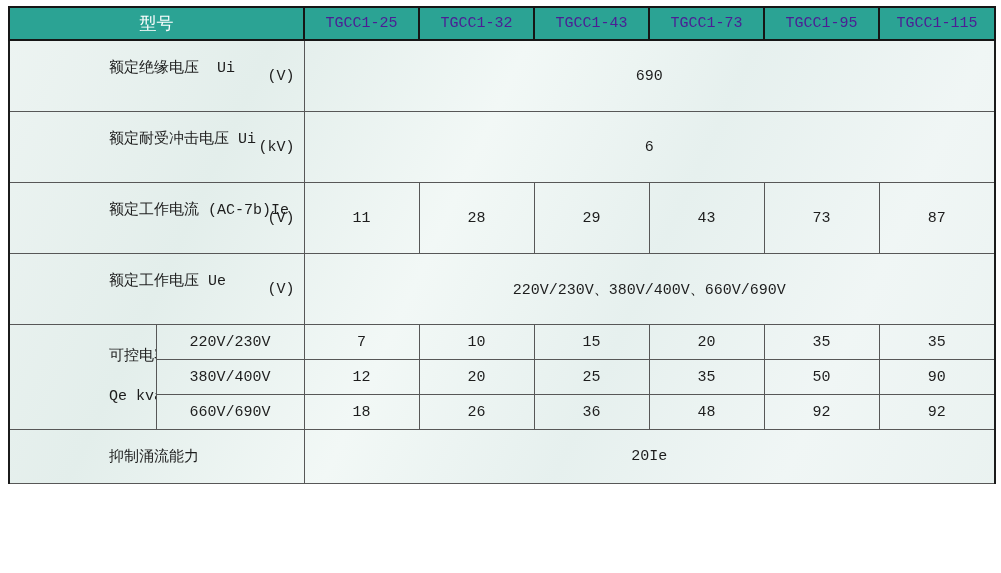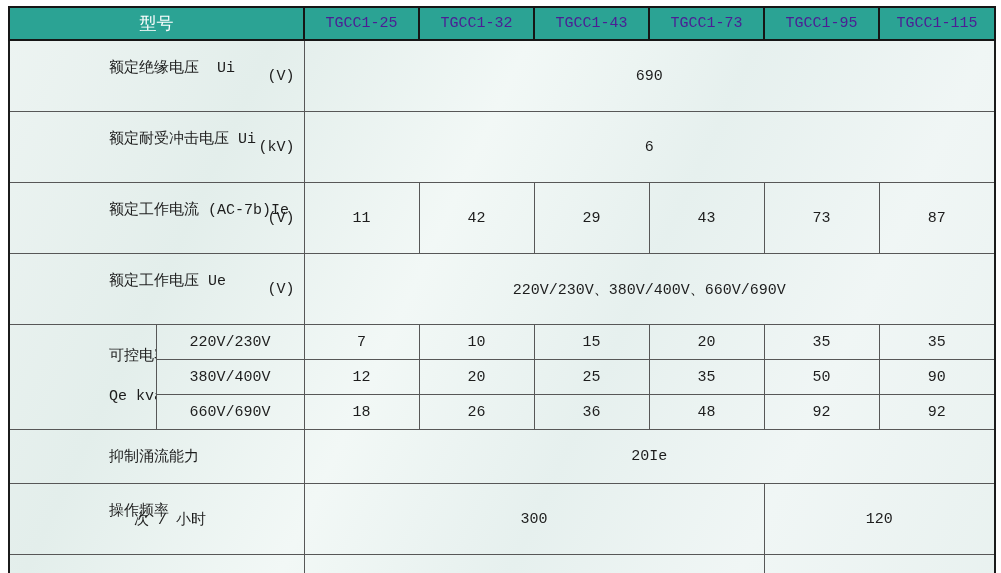--- a/index.html
+++ b/index.html
@@ -4,21 +4,21 @@
 <style>
   * { box-sizing: border-box; }
   html, body {
     margin: 0; padding: 0;
     width: 1001px; height: 573px;
     background: #ffffff;
     font-family: "Liberation Mono", "DejaVu Sans Mono", monospace;
   }
   .page {
     position: relative;
-    width: 1001px; height: 573px;
+    width: 1001px; height: 484px;
     background: #ffffff;
     overflow: hidden;
   }
   table.spec {
     position: absolute;
     left: 8px; top: 6px;
     width: 986px; height: 563px;
     border-collapse: collapse;
     table-layout: fixed;
     background:
@@ -110,21 +110,21 @@
         </td>
         <td colspan="6">6</td>
       </tr>
 
       <tr>
         <td colspan="3" class="lbl">
           <span>额定工作电流 (AC-7b)Ie</span>
           <span class="unit">(V)</span>
         </td>
         <td>11</td>
-        <td>42</td>
+        <td>28</td>
         <td>29</td>
         <td>43</td>
         <td>73</td>
         <td>87</td>
       </tr>
 
       <tr>
         <td colspan="3" class="lbl">
           <span>额定工作电压 Ue</span>
           <span class="unit">(V)</span>

